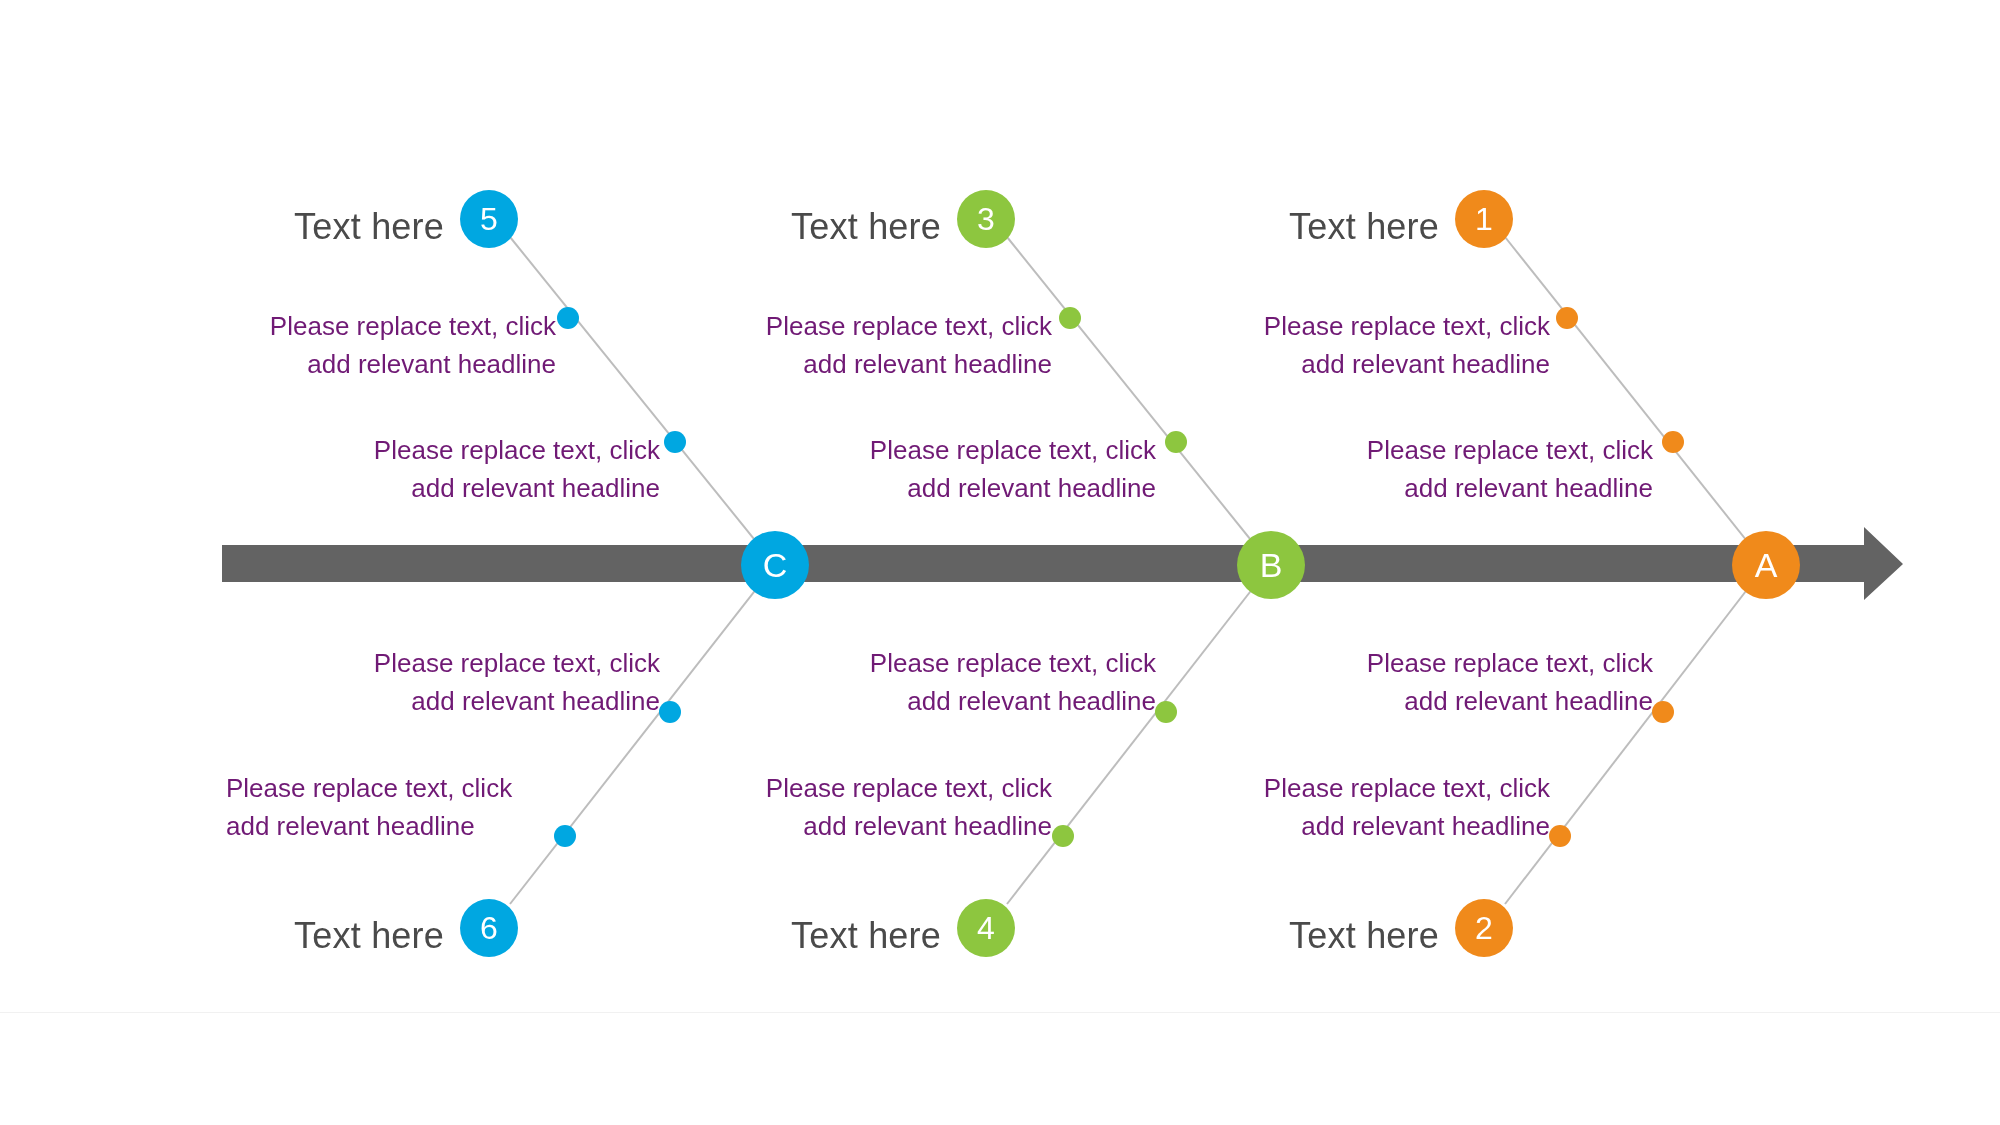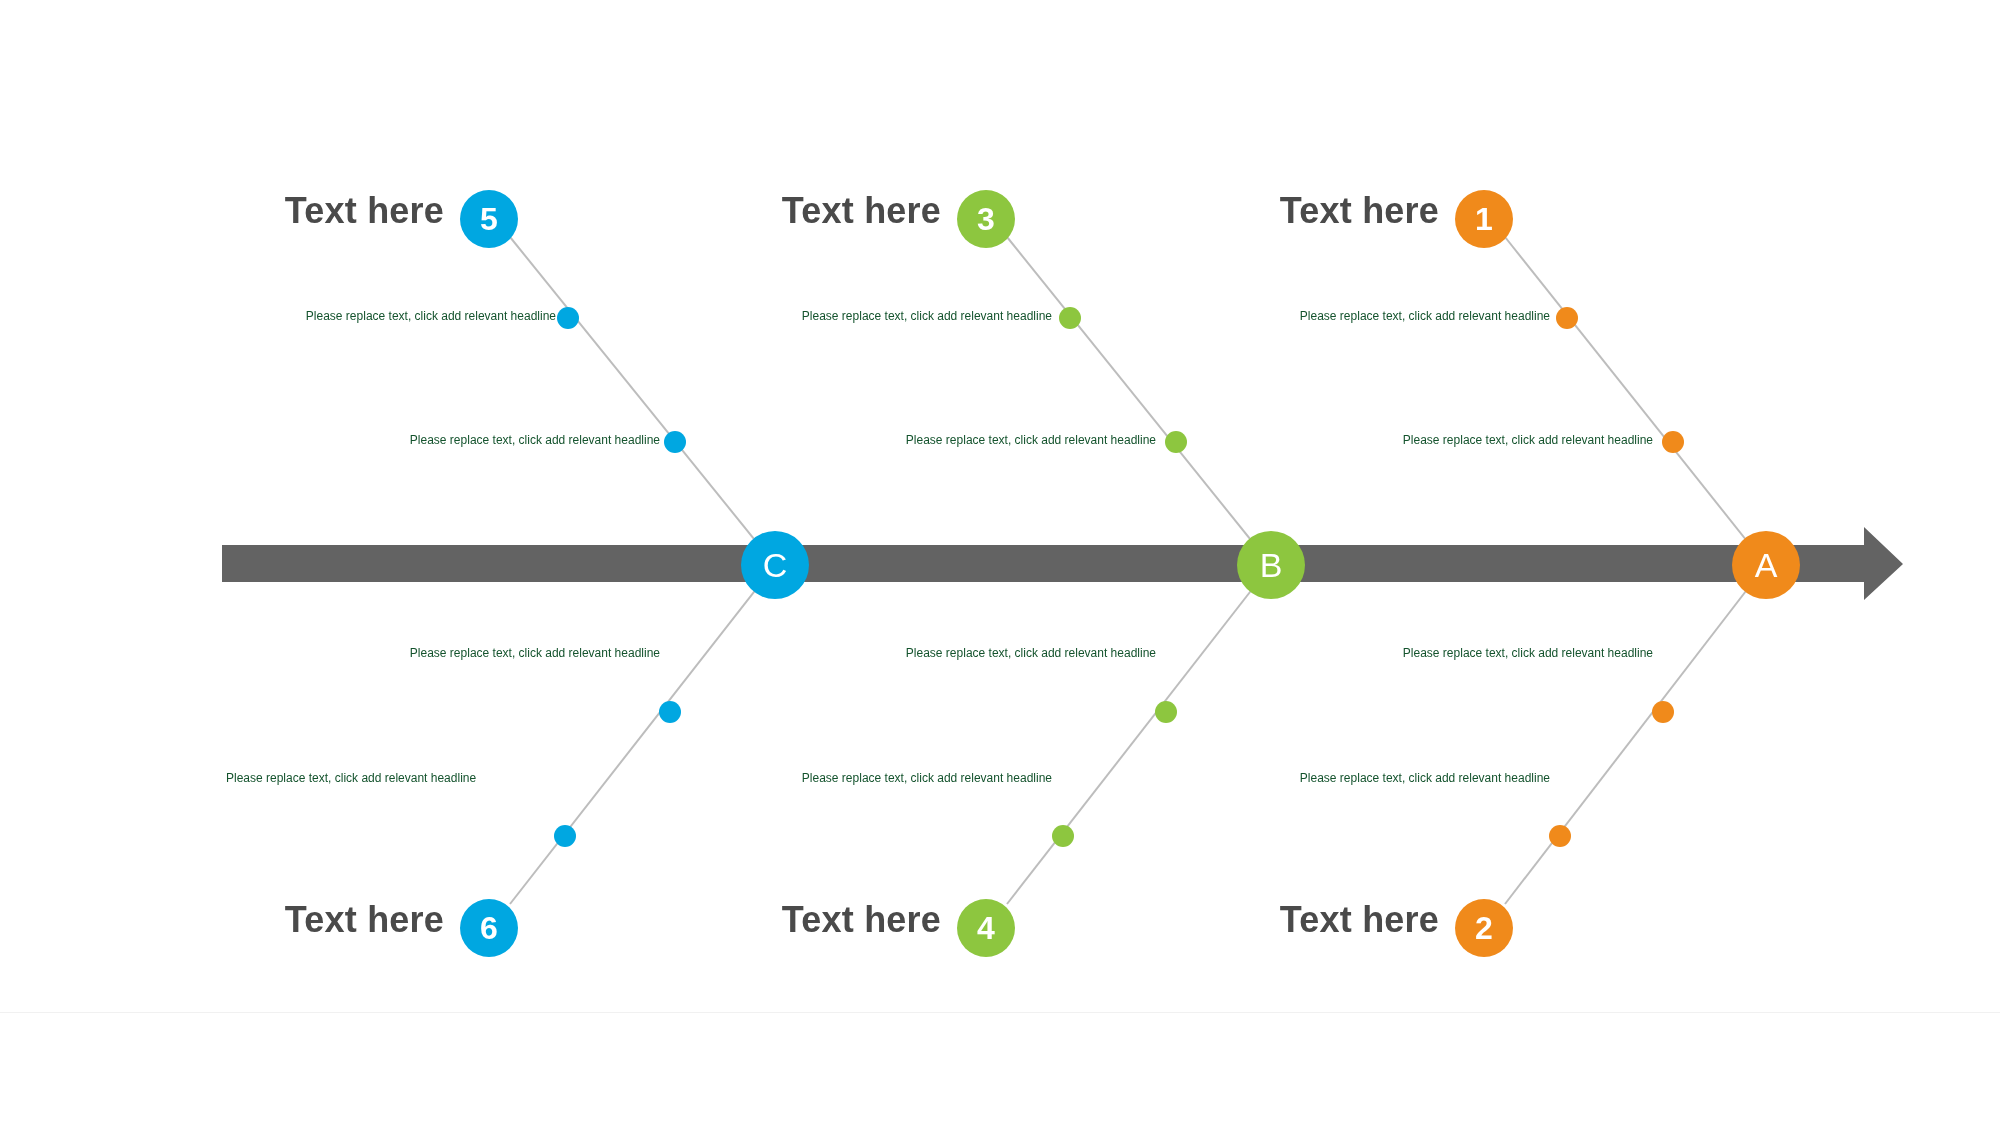--- a/index.html
+++ b/index.html
@@ -24,23 +24,22 @@
     position: absolute;
     left: 0; top: 0;
     width: 2000px;
     height: 1125px;
   }
 
   
   .branch-head {
     position: absolute;
     display: flex;
-    align-items: flex-start;
+    align-items: flex-end;
     white-space: nowrap;
-    font-weight: bold;
   }
   .branch-head-label {
     font-size: 36px;
     color: #4a4a4a;
     letter-spacing: 0.2px;
     margin-right: 16px;
   }
   .num-badge {
     width: 58px;
     height: 58px;
@@ -63,23 +62,23 @@
     align-items: center;
     justify-content: center;
     color: #ffffff;
     font-size: 34px;
     line-height: 1;
   }
 
   
   .sub-text {
     position: absolute;
-    font-size: 12px;
+    font-size: 26px;
     line-height: 1.45;
-    color: #14532d;
+    color: #701a75;
     width: 330px;
   }
   .sub-text.align-right { text-align: right; }
   .sub-text.align-left  { text-align: left; }
 
   
   #footer {
     position: absolute;
     left: 0;
     top: 1012px;

